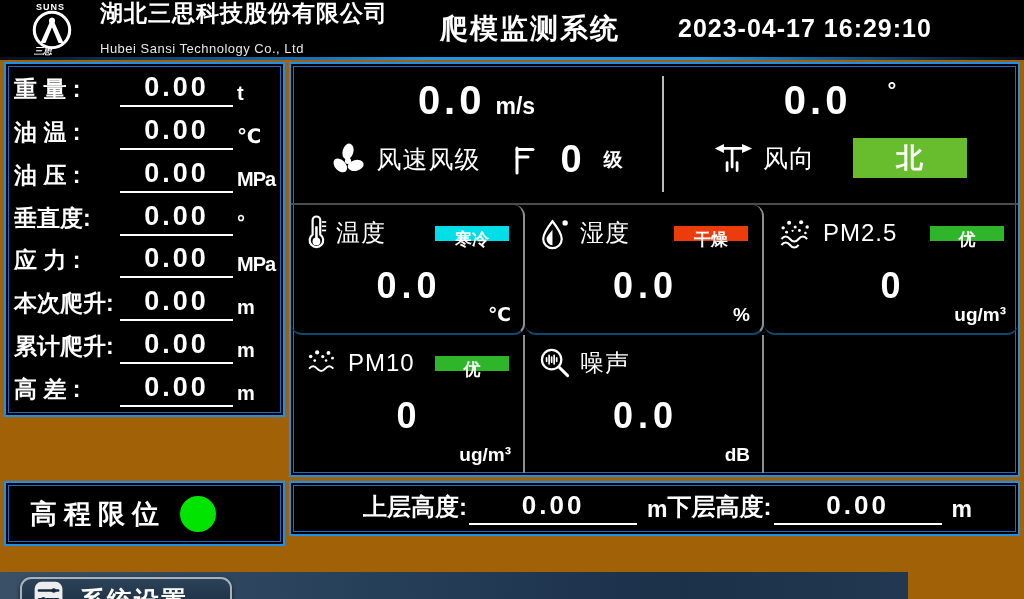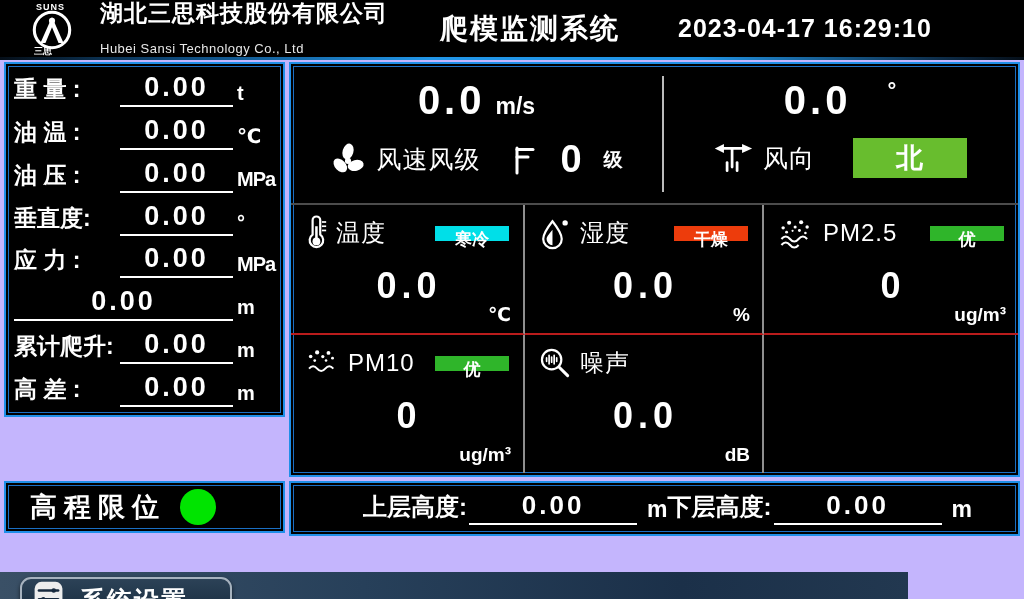--- a/index.html
+++ b/index.html
@@ -1,39 +1,39 @@
 <!DOCTYPE html>
 <html><head>
 <meta charset="utf-8">
 <style>
   * { margin:0; padding:0; box-sizing:border-box; }
   html,body { background:#000; }
   body { font-family:"Liberation Sans","DejaVu Sans",sans-serif; color:#fff; }
-  .screen { position:relative; width:1024px; height:599px; background:#c4b5fd; overflow:hidden; }
+  .screen { position:relative; width:1024px; height:599px; background:#a16207; overflow:hidden; }
 
   
   .header { position:absolute; left:0; top:0; width:1024px; height:57px; display:flex; align-items:center; background:#000; }
   .logo-wrap { position:relative; width:72px; height:56px; margin-left:24px; flex:0 0 auto; }
   .logo-suns { position:absolute; left:12px; top:1px; font-size:9px; font-weight:bold; letter-spacing:1px; }
   .logo-circle { position:absolute; left:8px; top:9px; }
-  .logo-sansi { position:absolute; left:10px; top:44px; font-size:9px; font-weight:bold; }
+  .logo-sansi { position:absolute; left:10px; top:44px; font-size:9px; font-weight:bold;font-style:italic; }
   .company { margin-left:4px; line-height:1.1; }
   .company-cn { font-size:23px; font-weight:bold; letter-spacing:1px; }
   .company-en { font-size:13px; color:#e8e8e8; letter-spacing:0.5px; margin-top:16px; }
   .sys-title { font-size:28px; font-weight:bold; letter-spacing:2px; margin-left:52px; }
   .timestamp { font-size:25px; font-weight:bold; letter-spacing:1px; margin-left:58px; }
   .header-line { position:absolute; left:0; top:57px; width:1024px; height:3px;
     background:linear-gradient(90deg,#050e18 0%,#0f4c7e 18%,#2196e8 42%,#2196e8 68%,#0d2c48 92%,#050e18 100%); }
 
   
   .bpanel { position:absolute; background:#000; border:2px solid #1f8fe8;
     box-shadow: inset 0 0 0 2px #000, inset 0 0 0 3px #1a6fc4; }
   .left-panel  { left:4px;  top:62px;  width:281px; height:355px; display:flex; flex-direction:column; justify-content:space-evenly; padding:4px 8px; }
   .right-panel { left:289px; top:62px; width:731px; height:415px; }
-  .limit-box   { left:4px;  top:481px; width:281px; height:52px; display:flex; align-items:center; }
+  .limit-box   { left:4px;  top:481px; width:281px; height:65px; display:flex; align-items:center; }
   .heights-box { left:289px; top:481px; width:731px; height:55px; display:flex; align-items:center; justify-content:flex-end; padding:0 46px 0 26px; }
 
   
   .mrow { display:flex; align-items:flex-end; height:46px; }
   .mlabel { width:106px; font-size:23px; font-weight:bold; white-space:nowrap; padding-bottom:6px; }
   .mvalue { flex:1; text-align:center; font-size:27px; font-weight:bold; letter-spacing:3px;
             border-bottom:2px solid #fff; padding-bottom:2px; margin:0 4px 4px 0; }
   .munit { width:38px; font-size:20px; font-weight:bold; text-align:left; padding-bottom:6px; letter-spacing:-1px; white-space:nowrap; }
 
   
@@ -49,21 +49,21 @@
   .wind-label { font-size:25px; letter-spacing:1px; }
   .level-val { font-size:38px; font-weight:bold; margin-left:14px; }
   .level-unit { font-size:19px; font-weight:bold; margin-left:12px; }
   .dir-box { width:114px; height:40px; margin-left:28px; display:flex; align-items:center; justify-content:center;
              font-size:27px; font-weight:bold; letter-spacing:1px; }
 
   
   .env-grid { display:grid; grid-template-columns:234px 239px 1fr; grid-template-rows:130px 1fr; height:268px; }
   .env-cell { position:relative; padding:10px 10px 0 14px; }
   .env-cell.bR { border-right:2px solid #8f8f8f; }
-  .env-cell.bB { border-bottom:2px solid #b91c1c; }
+  .env-cell.bB { border-bottom:2px solid #0c4a6e;border-radius:11px; }
   .cell-head { display:flex; align-items:center; gap:9px; height:36px; }
   .cell-label { font-size:24px; letter-spacing:1px; }
   .badge { min-width:74px; height:15px; line-height:27px; margin-left:auto; margin-right:4px;
            text-align:center; font-size:17px; font-weight:bold; color:#fff; }
   .cell-val { text-align:center; font-size:36px; font-weight:bold; letter-spacing:5px; margin-top:14px; }
   .cell-unit { position:absolute; right:12px; bottom:7px; font-size:19px; font-weight:bold; }
 
   
   .limit-label { font-size:27px; font-weight:bold; letter-spacing:7px; margin-left:24px; }
   .status-dot { width:36px; height:36px; border-radius:50%; background:#00e400; margin-left:14px; }
@@ -129,20 +129,21 @@
       <span class="mlabel">垂直度:</span>
       <span class="mvalue">0.00</span>
       <span class="munit">°</span>
     </div>
     <div class="mrow">
       <span class="mlabel">应 力 :</span>
       <span class="mvalue">0.00</span>
       <span class="munit">MPa</span>
     </div>
     <div class="mrow">
+      <span class="mlabel">本次爬升:</span>
       <span class="mvalue">0.00</span>
       <span class="munit">m</span>
     </div>
     <div class="mrow">
       <span class="mlabel">累计爬升:</span>
       <span class="mvalue">0.00</span>
       <span class="munit">m</span>
     </div>
     <div class="mrow">
       <span class="mlabel">高 差 :</span>

